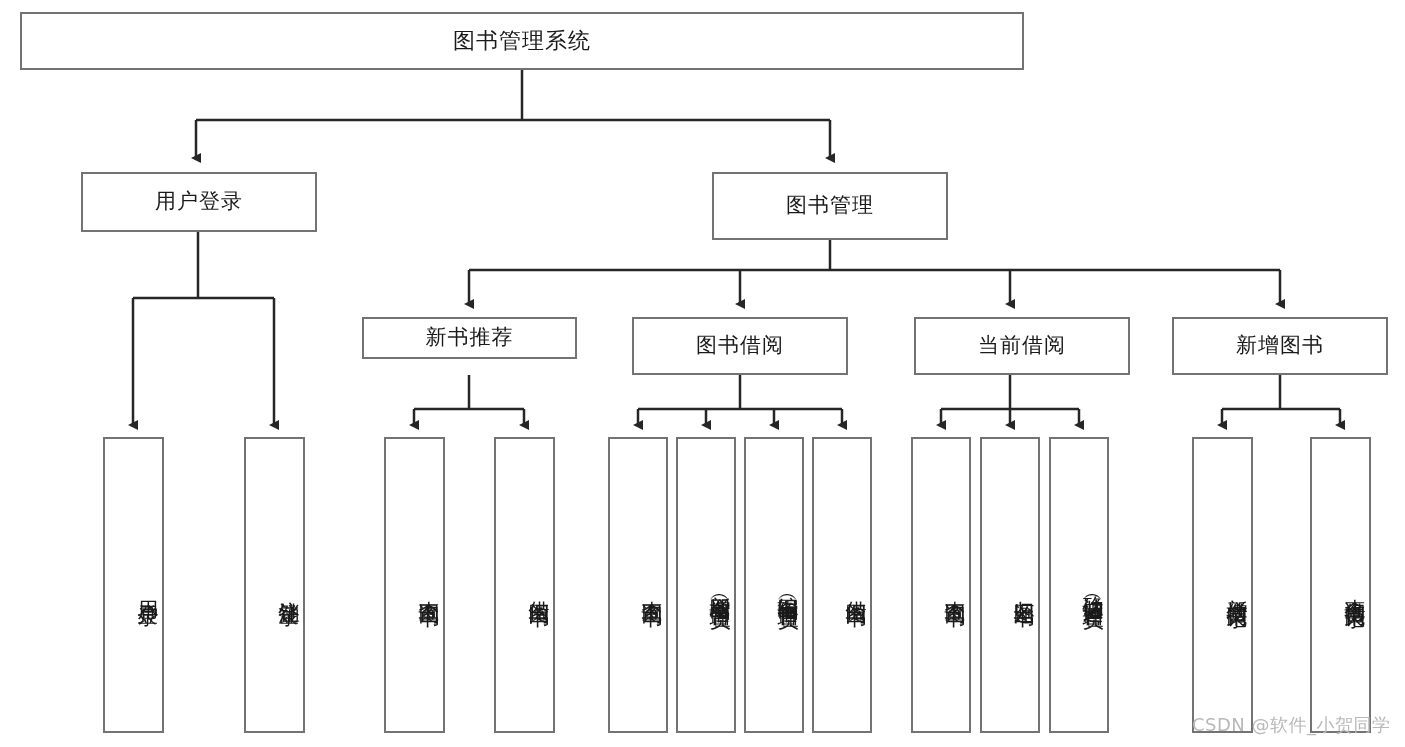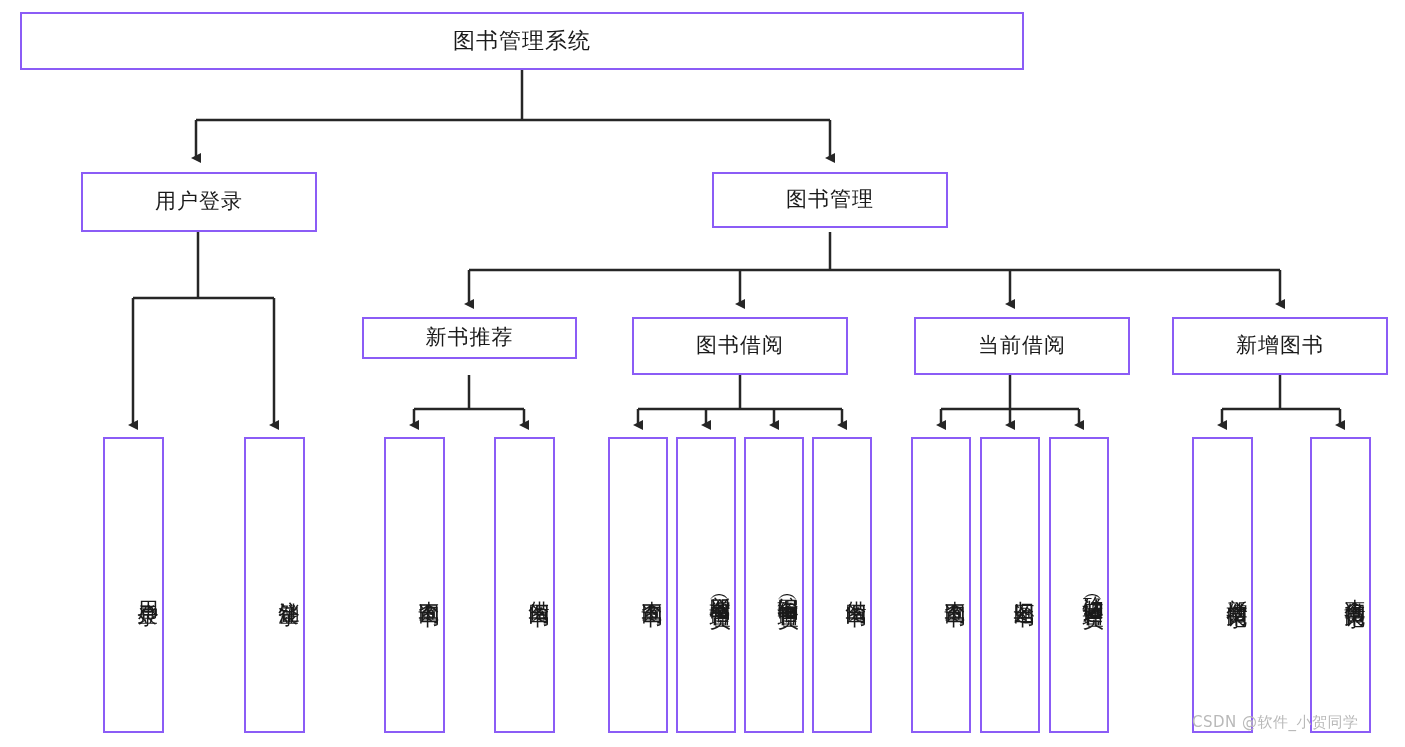--- a/index.html
+++ b/index.html
@@ -20,21 +20,21 @@
     left: 0;
     top: 0;
     width: 1405px;
     height: 747px;
     pointer-events: none;
   }
   .node {
     position: absolute;
     box-sizing: border-box;
     background: #ffffff;
-    border: 2px solid #8b5cf6;
+    border: 2px solid #737373;
     display: flex;
     align-items: center;
     justify-content: center;
     color: #1a1a1a;
   }
   .node.horiz {
     font-size: 21px;
     letter-spacing: 1px;
     line-height: 1.2;
   }
@@ -53,21 +53,21 @@
   .node.vert .vlabel {
     writing-mode: vertical-rl;
     text-orientation: upright;
     display: block;
     white-space: nowrap;
   }
   .watermark {
     position: absolute;
     left: 1192px;
     top: 713px;
-    font-size: 15px;
+    font-size: 18px;
     color: #b9b9b9;
     white-space: nowrap;
     letter-spacing: 0.5px;
   }
 </style>
 </head>
 <body>
 
 <div id="canvas">
 
@@ -124,21 +124,21 @@
     </g>
   </svg>
 
   <div class="node horiz root" style="left:20px; top:12px; width:1004px; height:58px;">
     <span>图书管理系统</span>
   </div>
 
   <div class="node horiz" style="left:81px; top:172px; width:236px; height:60px;">
     <span>用户登录</span>
   </div>
-  <div class="node horiz" style="left:712px; top:172px; width:236px; height:56px;">
+  <div class="node horiz" style="left:712px; top:172px; width:236px; height:68px;">
     <span>图书管理</span>
   </div>
 
   <div class="node horiz" style="left:362px; top:317px; width:215px; height:42px;">
     <span>新书推荐</span>
   </div>
   <div class="node horiz" style="left:632px; top:317px; width:216px; height:58px;">
     <span>图书借阅</span>
   </div>
   <div class="node horiz" style="left:902px; top:317px; width:216px; height:58px;margin-left:12px;">

